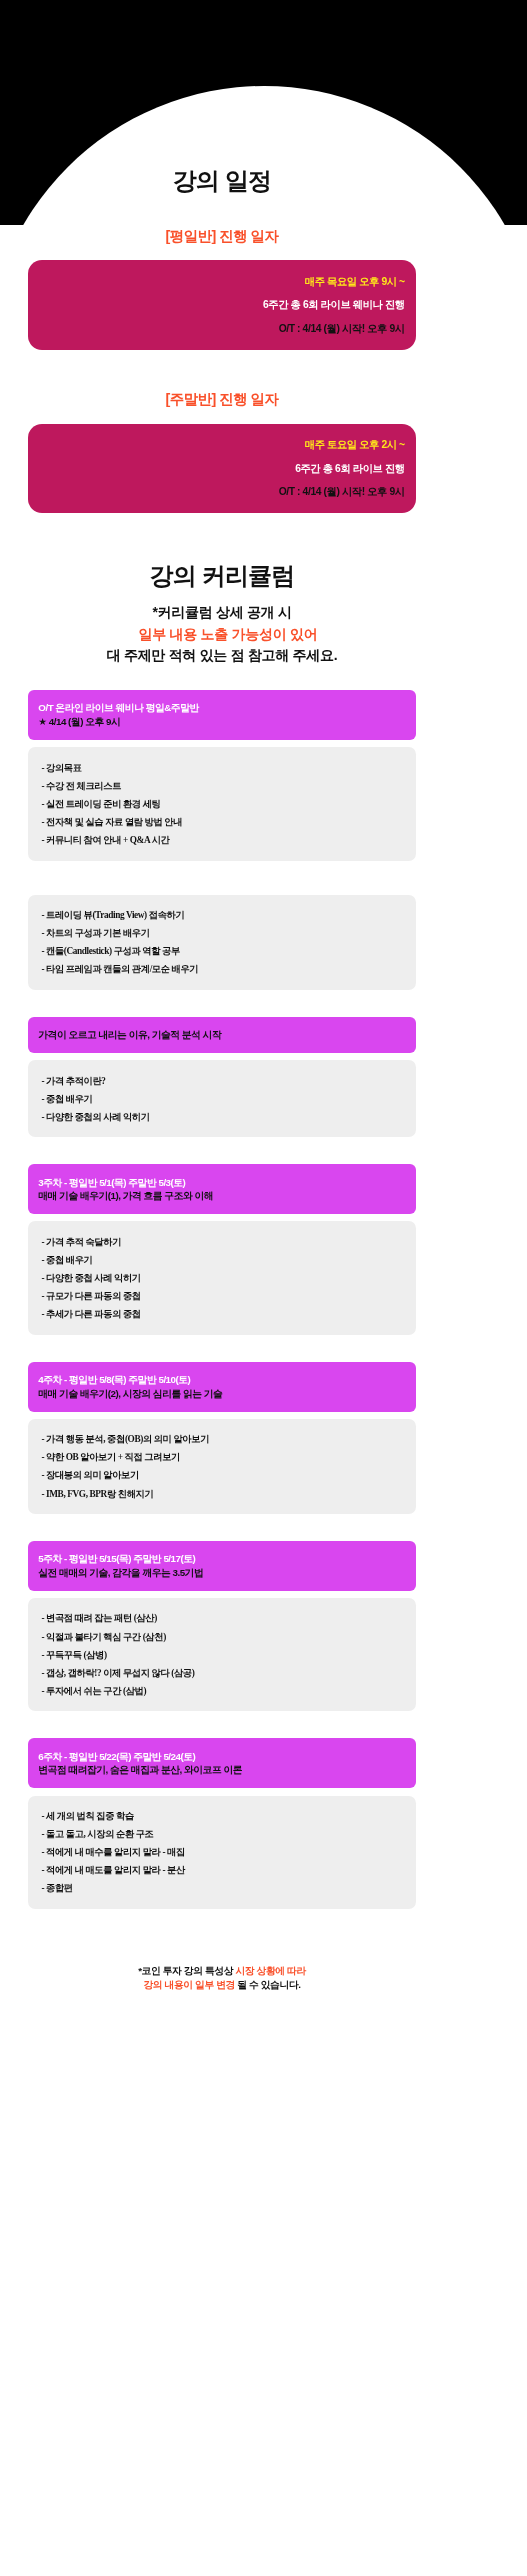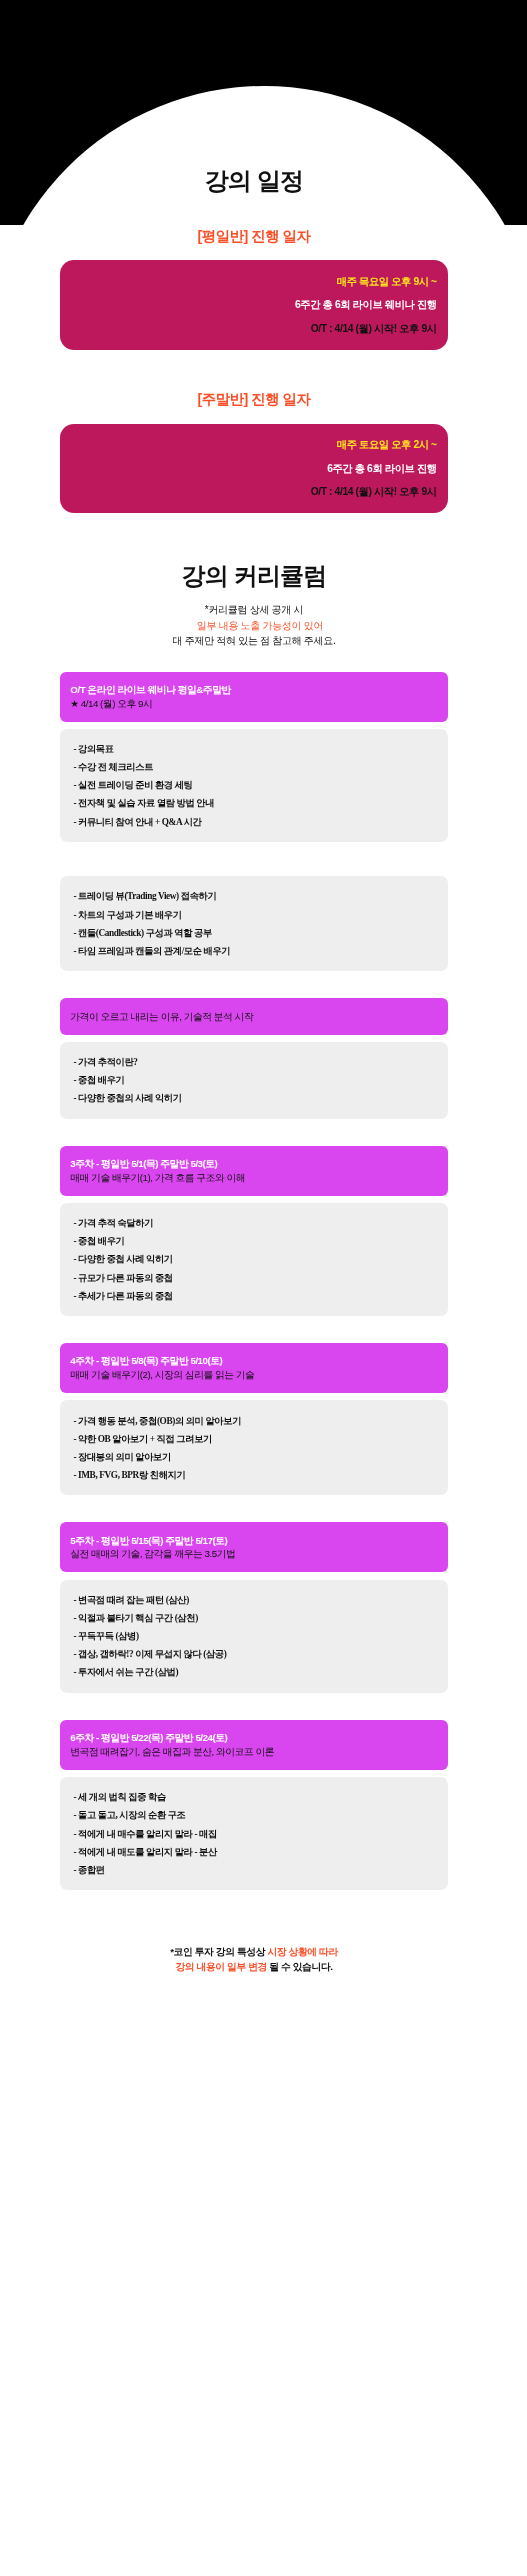--- a/index.html
+++ b/index.html
@@ -28,21 +28,20 @@
     height:556px;
     background:#ffffff;
     border-radius:50%;
   }
 
   
   .page {
     width:444px;
     background:#ffffff;
     padding-bottom:20.6px;
-    margin-left:32px;
   }
 
   .section-title {
     text-align:center;
     font-size:24px;
     font-weight:900;
     color:#111111;
     letter-spacing:-0.8px;
     line-height:1.15;
   }
@@ -70,22 +69,22 @@
     letter-spacing:-0.4px;
     line-height:1.5;
   }
   .ln-yellow { color:#ffe81a; }
   .ln-white  { color:#ffffff; }
   .ln-black  { color:#111111; }
 
   
   .cur-note {
     text-align:center;
-    font-size:10px;
-    font-weight:400;
+    font-size:14px;
+    font-weight:700;
     color:#111111;
     letter-spacing:-0.3px;
     line-height:1.55;
   }
   .cur-note .hl { color:#f9502a;padding-left:12px; }
 
   .wk-head {
     background:#d946ef;
     border-radius:6px;
     margin:0 28px;
@@ -94,21 +93,21 @@
   }
   .wk-head .wk-date {
     font-size:9.8px;
     font-weight:900;
     color:#ffffff;
     letter-spacing:-0.5px;
     line-height:1.4;
   }
   .wk-head .wk-topic {
     font-size:9.8px;
-    font-weight:400;
+    font-weight:700;
     color:#111111;
     letter-spacing:-0.5px;
     line-height:1.4;
   }
 
   .wk-body {
     background:#eeeeee;
     border-radius:7.2px;
     margin:7.2px 28px 0 28px;
     padding:11.3px 13.4px;

